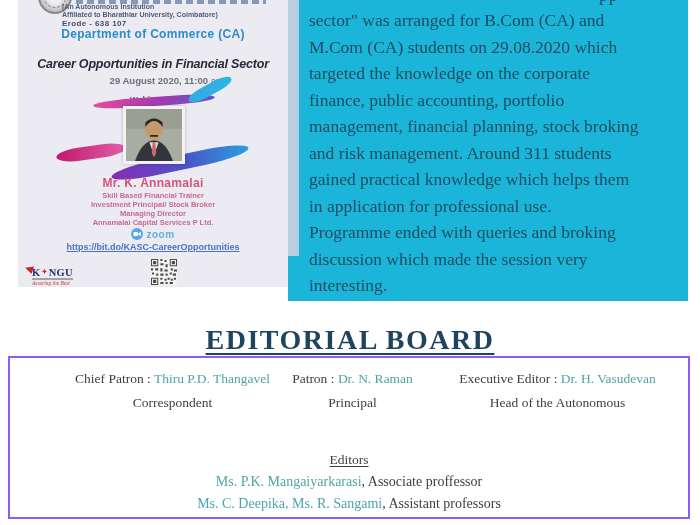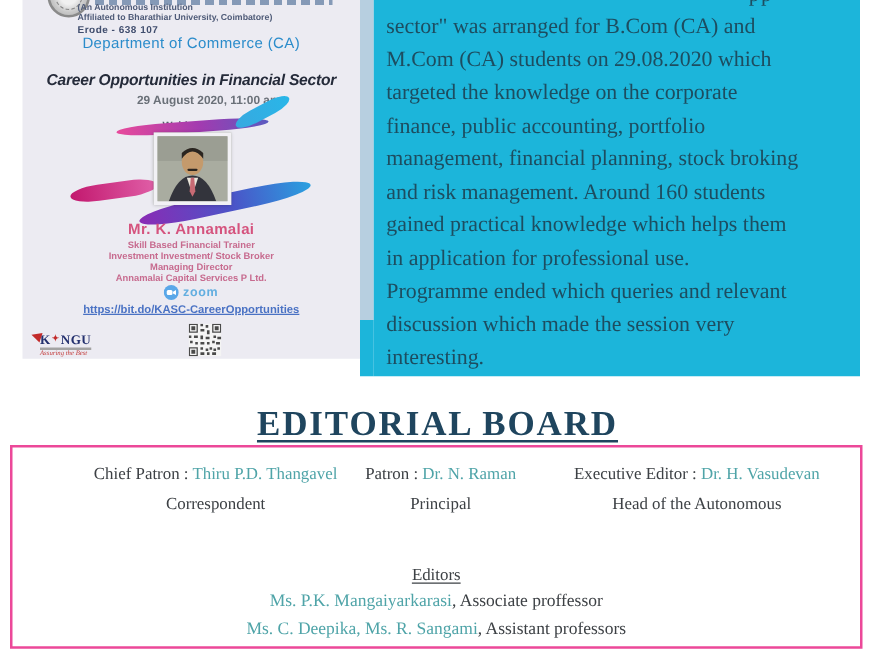--- a/index.html
+++ b/index.html
@@ -29,21 +29,21 @@
     border-radius:50%; border:1px dashed #8a8a8a;
   }
   .inst {
     position:absolute; left:44px; top:3px; width:210px; text-align:left;
     font-family:"Liberation Sans", sans-serif; font-weight:bold;
     font-size:7px; line-height:8px; color:#4f5b78;
   }
   .inst .erode { font-size:8px; margin-top:1px; color:#414e6e; letter-spacing:.4px; }
   .dept {
     position:absolute; left:0; top:27px; width:100%;
-    font-family:"Liberation Sans", sans-serif; font-weight:normal;
+    font-family:"Liberation Sans", sans-serif; font-weight:bold;
     font-size:12px; color:#2b8ccb; letter-spacing:.3px;
   }
   .webinar-on {
     position:absolute; left:0; top:47px; width:100%;
     font-family:Liberation Sans, sans-serif; font-weight:bold;
     font-size:8.5px; color:#555d6b;margin-top:48px;
   }
   .poster-title {
     position:absolute; left:0; top:57px; width:100%; white-space:nowrap;
     font-family:"Liberation Sans", sans-serif; font-weight:bold; font-style:italic;
@@ -126,21 +126,21 @@
 
   
   .eb-heading {
     position:absolute; left:0; top:324px; width:100%; text-align:center;
     font-family:"Liberation Serif", serif; font-weight:bold; font-size:28px;
     color:#1f455e; letter-spacing:1.5px;
     text-decoration:underline; text-decoration-thickness:2px; text-underline-offset:4px;
   }
   .eb-box {
     position:absolute; left:8px; top:356px; width:682px; height:163px;
-    border:2px solid #ec4899; background:#ffffff;
+    border:2px solid #8b5cf6; background:#ffffff;
   }
   .eb-col { position:absolute; top:12px; text-align:center;
     font-size:13.5px; color:#3d4145; line-height:17px; }
   .eb-col .role { margin-top:7px; }
   .col1 { left:20px;  width:285px; }
   .col2 { left:235px; width:215px; }
   .col3 { left:425px; width:245px; }
   .teal { color:#4fa4a8; }
   .dark { color:#3d4145; }
   .editors-head {
@@ -184,21 +184,21 @@
         <path d="M29.5 37 h3 l1 12 -2.5 5 -2.5 -5 z" fill="#c86a74"></path>
         <ellipse cx="31" cy="23" rx="9.5" ry="11.5" fill="#c49a6c"></ellipse>
         <path d="M21.5 20 q9.5 -13 19 0 l0 -5 q-9.5 -9 -19 0 z" fill="#2a2520"></path>
         <rect x="26.5" y="29" width="9" height="2" rx="1" fill="#2a2520"></rect>
       </svg>
     </div>
 
     <div class="speaker-name">Mr. K. Annamalai</div>
     <div class="speaker-roles">
         <div>Skill Based Financial Trainer</div>
-        <div>Investment Investment/ Stock Broker</div>
+        <div>Investment Principal/ Stock Broker</div>
         <div>Managing Director</div>
         <div>Annamalai Capital Services P Ltd.</div>
       </div>
 
     <div class="zoomrow">
       <svg width="12" height="12" viewBox="0 0 12 12">
         <circle cx="6" cy="6" r="6" fill="#59a7e8"></circle>
         <rect x="2.4" y="4" width="4.6" height="4" rx="1.2" fill="#ffffff"></rect>
         <path d="M7.4 5.3 L9.8 4 v4 L7.4 6.7 z" fill="#ffffff"></path>
       </svg>
@@ -230,24 +230,24 @@
   <div class="report">
     <div class="clip-frag">
       <div>pp</div>
     </div>
     <div class="report-lines">
         <div>sector" was arranged for B.Com (CA) and</div>
         <div>M.Com (CA) students on 29.08.2020 which</div>
         <div>targeted the knowledge on the corporate</div>
         <div>finance, public accounting, portfolio</div>
         <div>management, financial planning, stock broking</div>
-        <div>and risk management. Around 160 students</div>
+        <div>and risk management. Around 311 students</div>
         <div>gained practical knowledge which helps them</div>
         <div>in application for professional use.</div>
-        <div>Programme ended which queries and relevant</div>
+        <div>Programme ended with queries and broking</div>
         <div>discussion which made the session very</div>
         <div>interesting.</div>
       </div>
   </div>
 
   <div class="eb-heading">EDITORIAL BOARD</div>
 
   <div class="eb-box">
     <div class="eb-col col1">
       <div><span class="dark">Chief Patron : </span><span class="teal">Thiru P.D. Thangavel</span></div>

